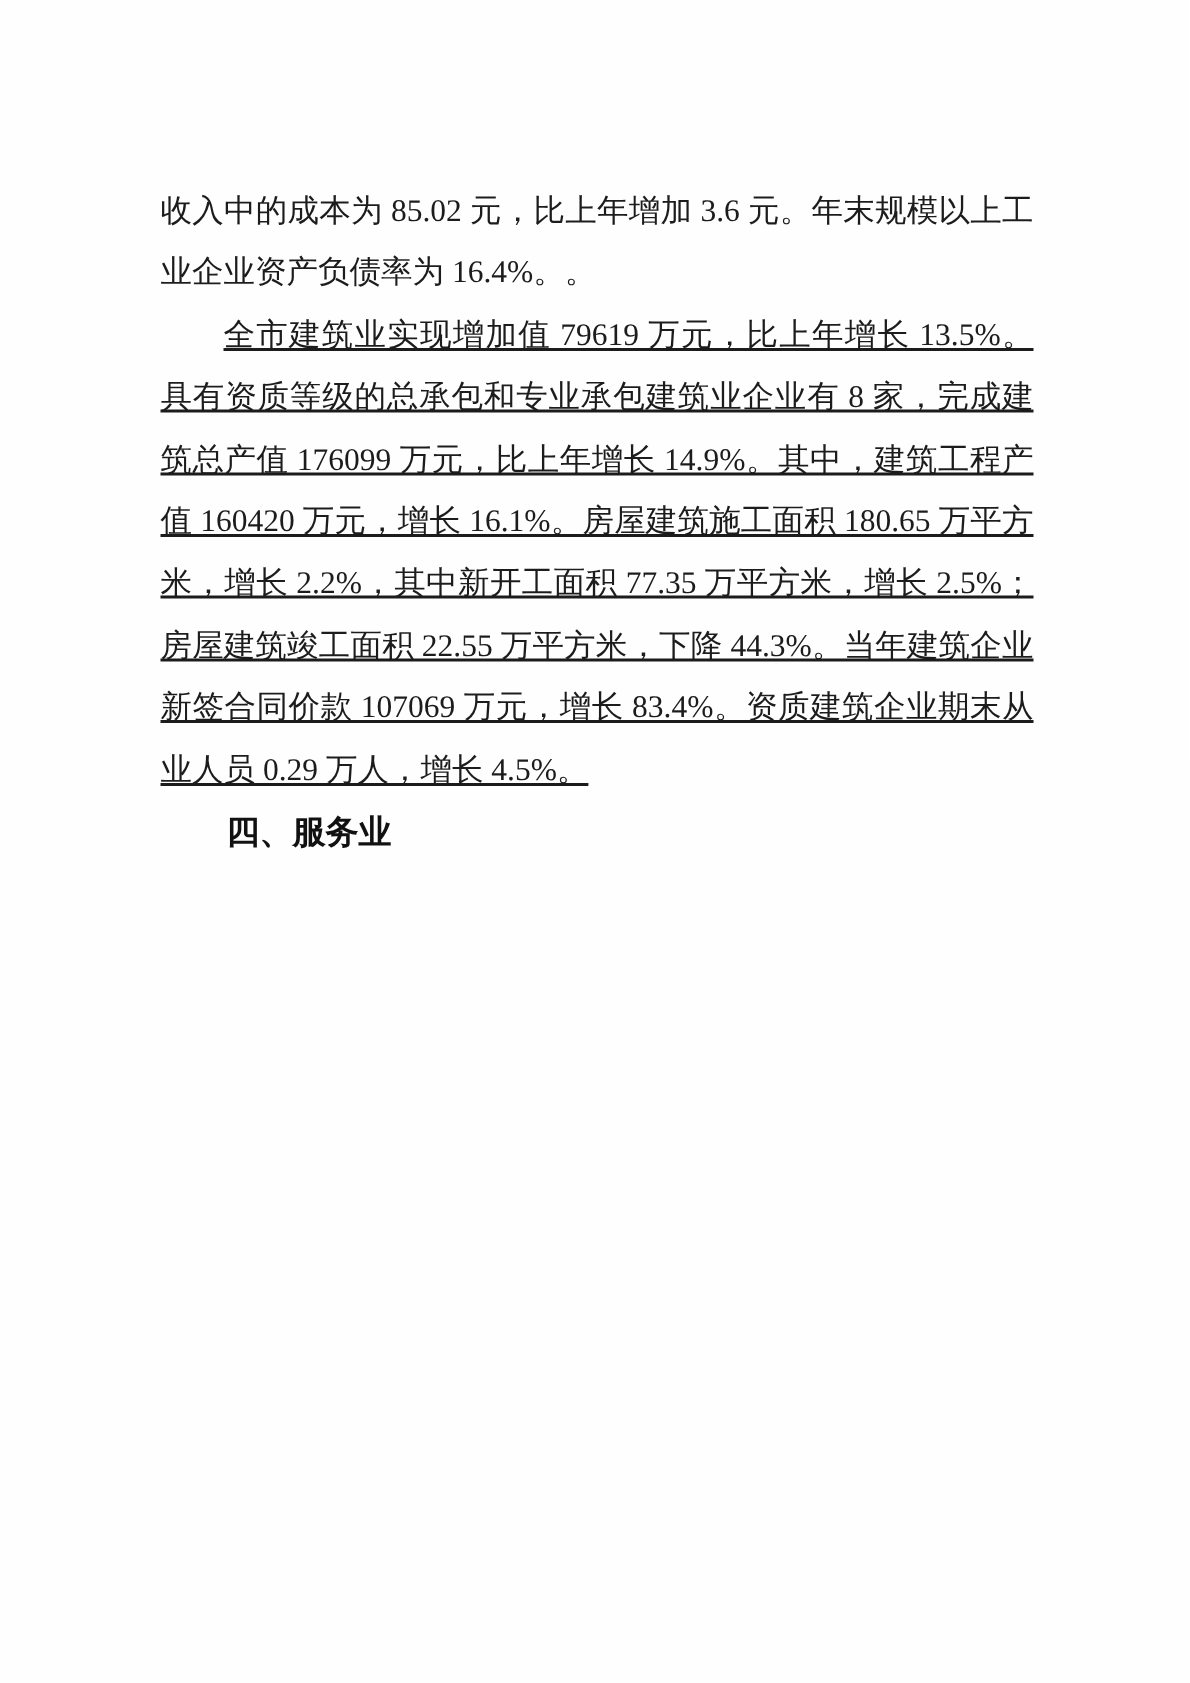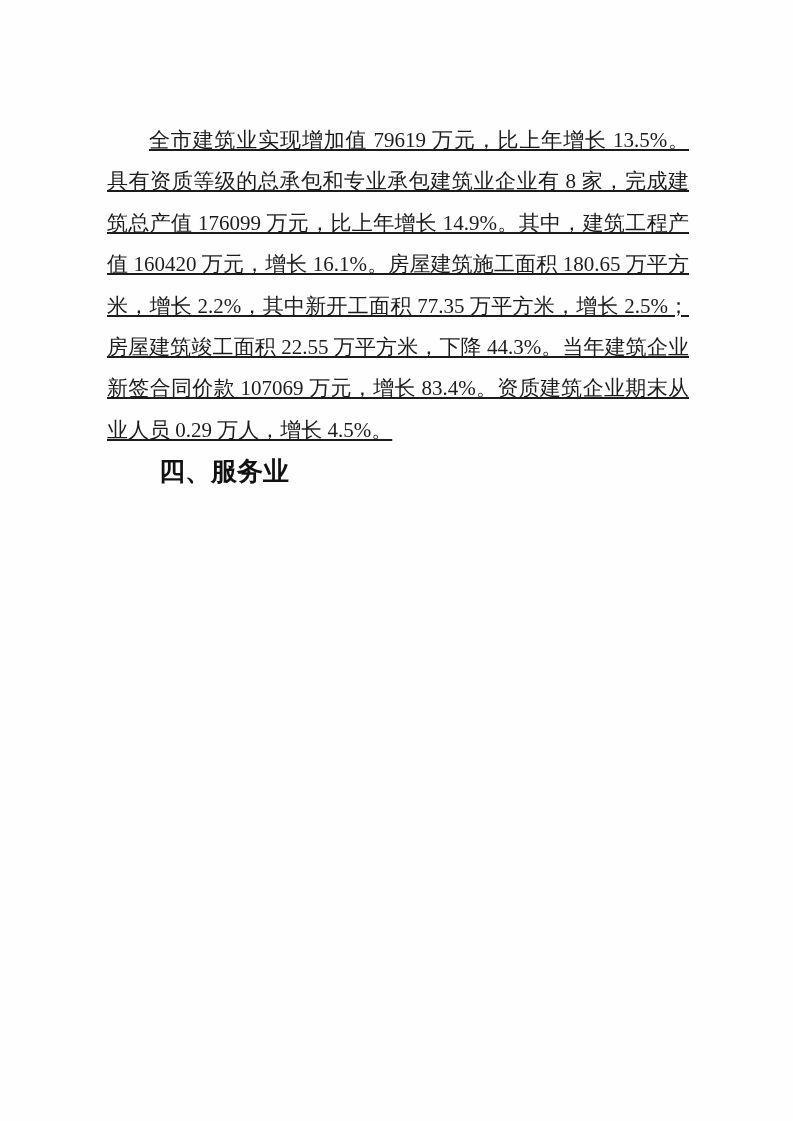--- a/index.html
+++ b/index.html
@@ -38,29 +38,30 @@
     padding: 0;
   }
   .content p.indent {
     text-indent: 2em;
     text-decoration: underline;
   }
   .content h2.section-heading {
     margin: 0;
     padding: 0;
     font-family: "Liberation Sans", "DejaVu Sans", sans-serif;
-    font-size: 26px;
+    font-size: 22px;
     font-weight: bold;
     line-height: 41.4px;
     color: #111111;
     text-indent: 2em;
     text-align: left;
   }
 </style>
 </head>
 <body>
 
 <div class="page">
   <div class="content">
+    <p class="body-paragraph">收入中的成本为 85.02 元，比上年增加 3.6 元。年末规模以上工业企业资产负债率为 16.4%。。</p>
     <p class="body-paragraph indent">全市建筑业实现增加值 79619 万元，比上年增长 13.5%。具有资质等级的总承包和专业承包建筑业企业有 8 家，完成建筑总产值 176099 万元，比上年增长 14.9%。其中，建筑工程产值 160420 万元，增长 16.1%。房屋建筑施工面积 180.65 万平方米，增长 2.2%，其中新开工面积 77.35 万平方米，增长 2.5%；房屋建筑竣工面积 22.55 万平方米，下降 44.3%。当年建筑企业新签合同价款 107069 万元，增长 83.4%。资质建筑企业期末从业人员 0.29 万人，增长 4.5%。</p>
     <h2 class="section-heading">四、服务业</h2>
   </div>
 </div>
 
 </body></html>

